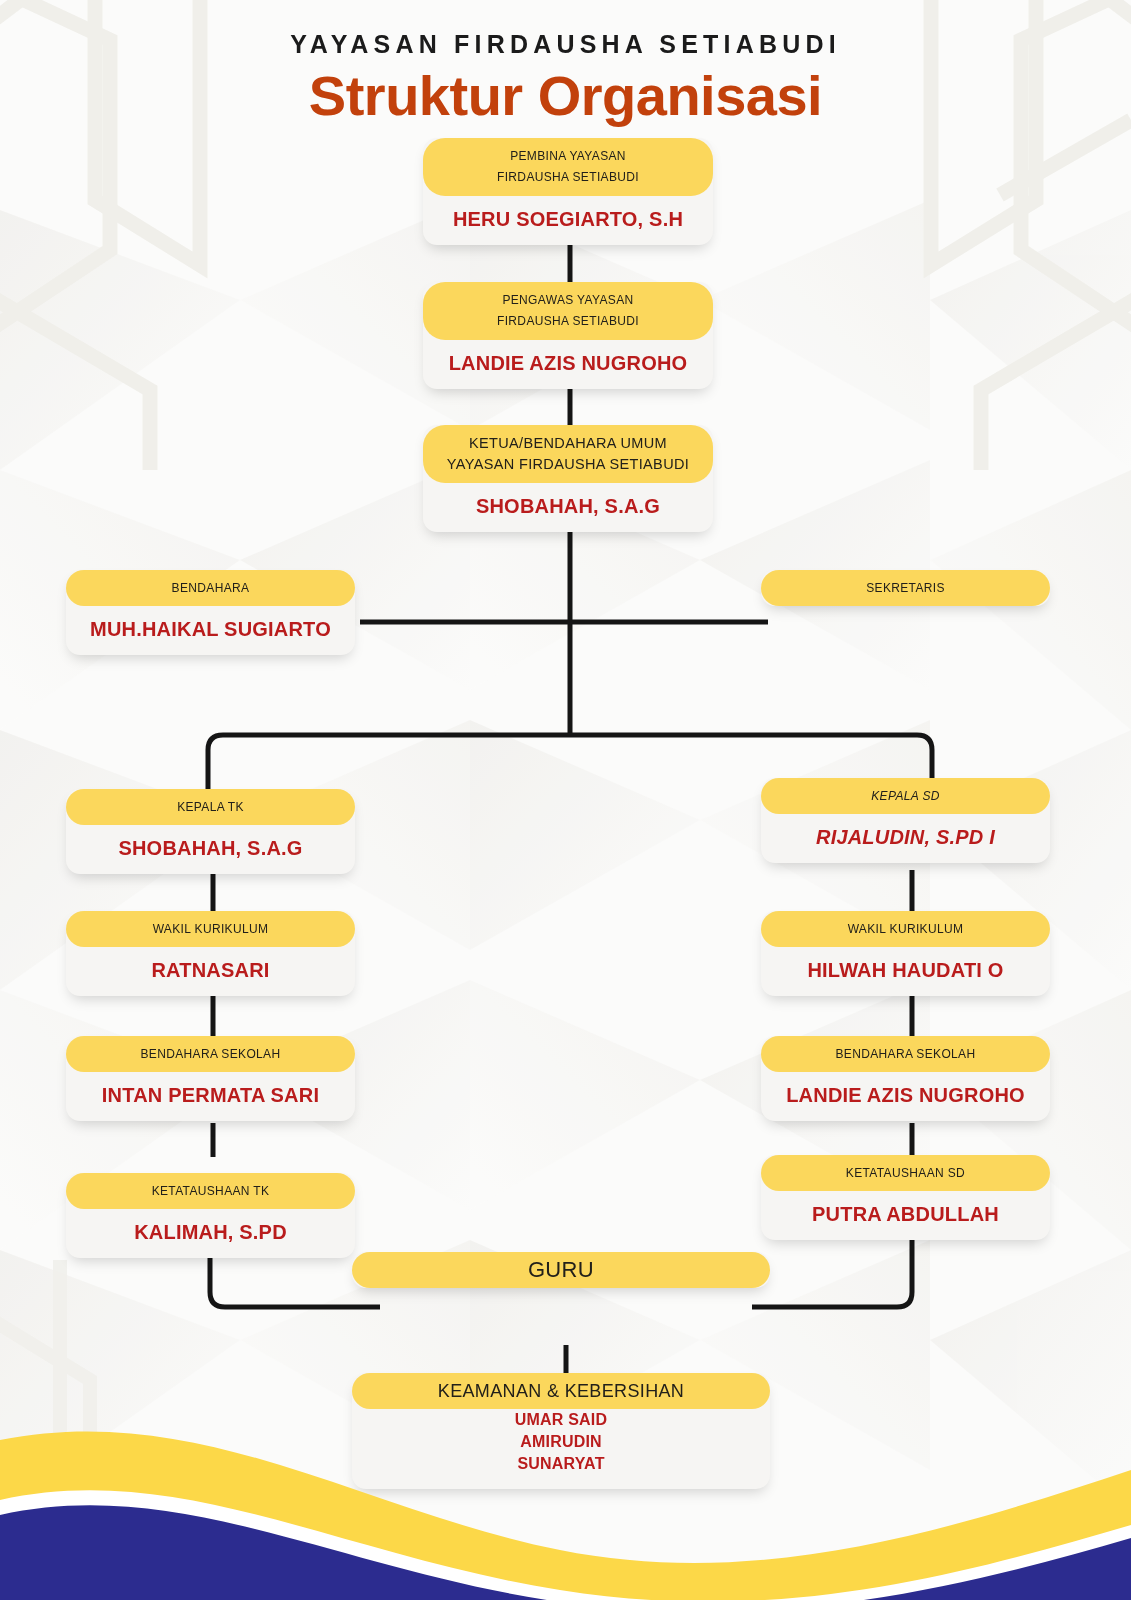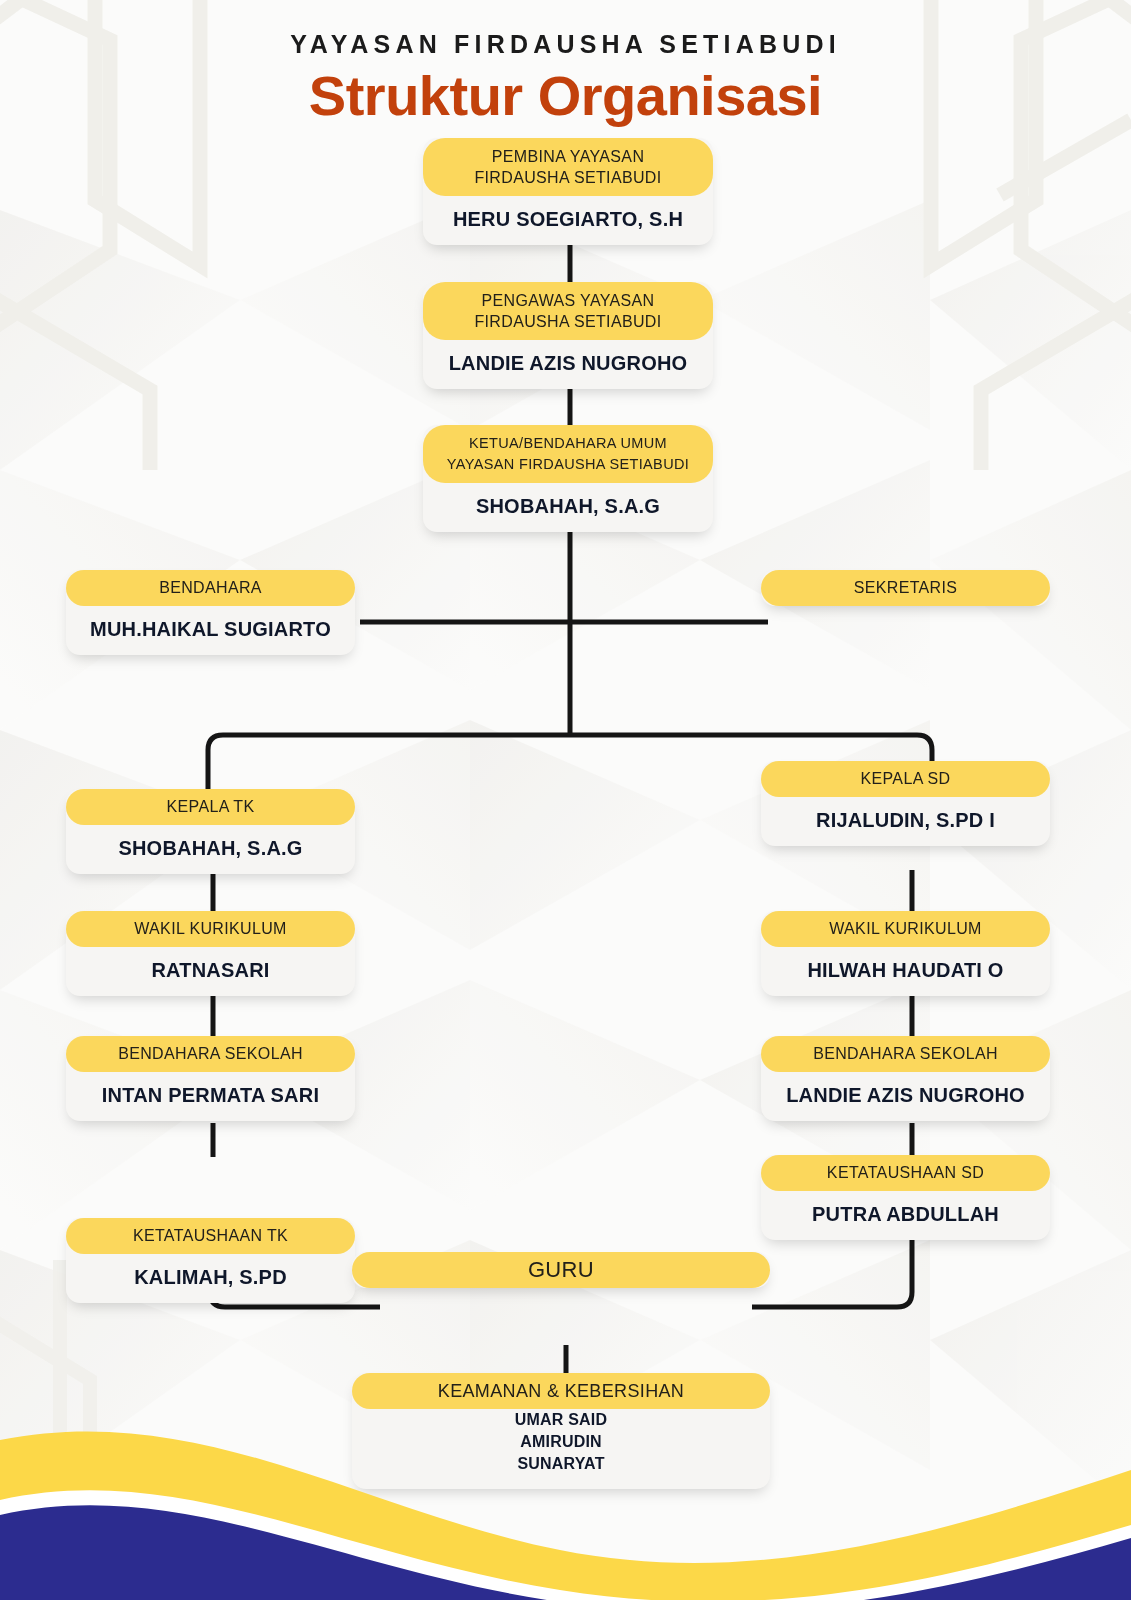--- a/index.html
+++ b/index.html
@@ -47,30 +47,30 @@
     background:#f6f5f3;
     box-shadow:0 7px 13px -4px rgba(0,0,0,.17);
     overflow:visible;
   }
   .card .pill{
     position:relative;
     background:#fbd75c;
     border-radius:22px;
     text-align:center;
     color:#22201a;
-    font-size:16px;
+    font-size:12px;
     font-weight:400;
     letter-spacing:.35px;
     line-height:20px;
     padding:8px 10px;
     z-index:2;
   }
   .card .body{
     text-align:center;
-    color:#0f172a;
+    color:#b91c1c;
     font-weight:700;
     font-size:20px;
     letter-spacing:.2px;
     padding:11px 10px 14px;
     line-height:24px;
   }
   .card.two-line .pill{line-height:21px;}
   .card .body.small{font-size:17px;line-height:25px;font-weight:700;}
   .card .body.tiny{font-size:16px;line-height:22px;font-weight:700;padding-top:0;}
 
@@ -221,26 +221,26 @@
   <div class="card" style="left:66px;top:911px;width:289px;">
     <div class="pill">WAKIL KURIKULUM</div>
     <div class="body">RATNASARI</div>
   </div>
 
   <div class="card" style="left:66px;top:1036px;width:289px;">
     <div class="pill">BENDAHARA SEKOLAH</div>
     <div class="body">INTAN PERMATA SARI</div>
   </div>
 
-  <div class="card" style="left:66px;top:1218px;width:289px;">
+  <div class="card" style="left:66px;top:1173px;width:289px;">
     <div class="pill">KETATAUSHAAN TK</div>
     <div class="body">KALIMAH, S.PD</div>
   </div>
 
-  <div class="card" style="left:761px;top:761px;width:289px;">
+  <div class="card" style="left:761px;top:778px;width:289px;font-style:italic;">
     <div class="pill">KEPALA SD</div>
     <div class="body">RIJALUDIN, S.PD I</div>
   </div>
 
   <div class="card" style="left:761px;top:911px;width:289px;">
     <div class="pill">WAKIL KURIKULUM</div>
     <div class="body">HILWAH HAUDATI O</div>
   </div>
 
   <div class="card" style="left:761px;top:1036px;width:289px;">

